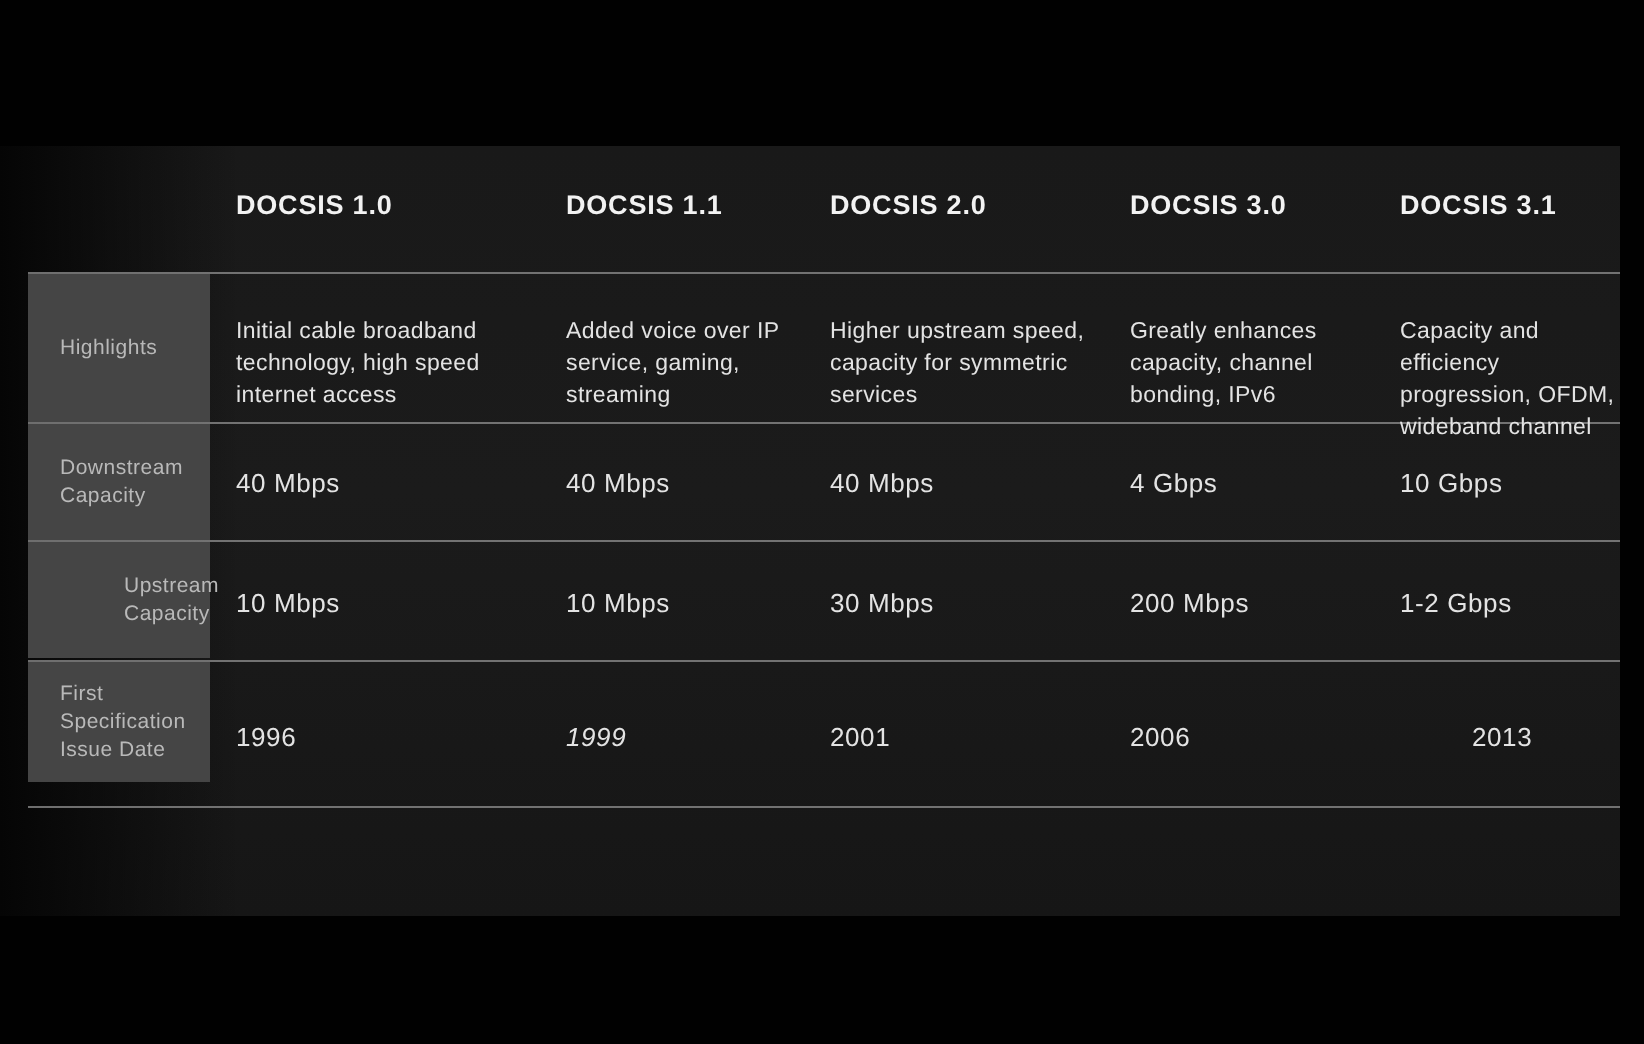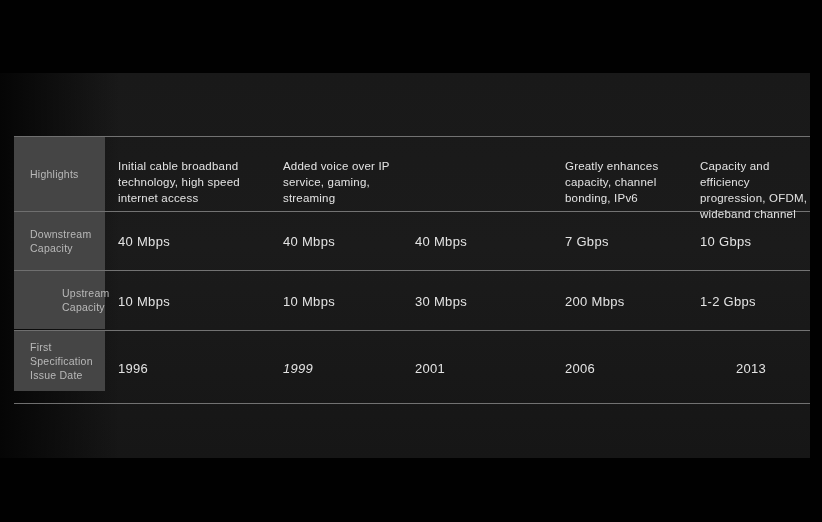--- a/index.html
+++ b/index.html
@@ -121,47 +121,57 @@
 </style>
 </head>
 <body>
 
 <div class="screen">
 
   <div class="panel"></div>
 
   <div class="table">
 
+    <div class="header-row">
+      <div class="col-head" style="left:118px;">DOCSIS 1.0</div>
+      <div class="col-head" style="left:283px;">DOCSIS 1.1</div>
+      <div class="col-head" style="left:415px;">DOCSIS 2.0</div>
+      <div class="col-head" style="left:565px;">DOCSIS 3.0</div>
+      <div class="col-head" style="left:700px;">DOCSIS 3.1</div>
+    </div>
 
     <div class="sep" style="top:63px;"></div>
     <div class="sep" style="top:138px;"></div>
     <div class="sep" style="top:197px;"></div>
     <div class="sep" style="top:257px;"></div>
     <div class="sep" style="top:330px;"></div>
 
     <div class="label-cell" style="top:64px; height:74px;">Highlights</div>
     <div class="cell" style="left:118px; top:85px; width:150px;">Initial cable broadband
 technology, high speed
 internet access</div>
     <div class="cell" style="left:283px; top:85px; width:125px;">Added voice over IP
 service, gaming,
 streaming</div>
+    <div class="cell" style="left:415px; top:85px; width:140px;">Higher upstream speed,
+capacity for symmetric
+services</div>
     <div class="cell" style="left:565px; top:85px; width:130px;">Greatly enhances
 capacity, channel
 bonding, IPv6</div>
     <div class="cell" style="left:700px; top:85px; width:112px;">Capacity and efficiency
 progression, OFDM,
 wideband channel</div>
 
     <div class="label-cell" style="top:139px; height:58px;">Downstream
 Capacity</div>
     <div class="cell big" style="left:118px; top:161px;">40 Mbps</div>
     <div class="cell big" style="left:283px; top:161px;">40 Mbps</div>
     <div class="cell big" style="left:415px; top:161px;">40 Mbps</div>
-    <div class="cell big" style="left:565px; top:161px;">7 Gbps</div>
+    <div class="cell big" style="left:565px; top:161px;">4 Gbps</div>
     <div class="cell big" style="left:700px; top:161px;">10 Gbps</div>
 
     <div class="label-cell" style="top: 198px; height: 58px; padding-left: 48px;">Upstream
 Capacity</div>
     <div class="cell big" style="left:118px; top:221px;">10 Mbps</div>
     <div class="cell big" style="left:283px; top:221px;">10 Mbps</div>
     <div class="cell big" style="left:415px; top:221px;">30 Mbps</div>
     <div class="cell big" style="left:565px; top:221px;">200 Mbps</div>
     <div class="cell big" style="left:700px; top:221px;">1-2 Gbps</div>
 

